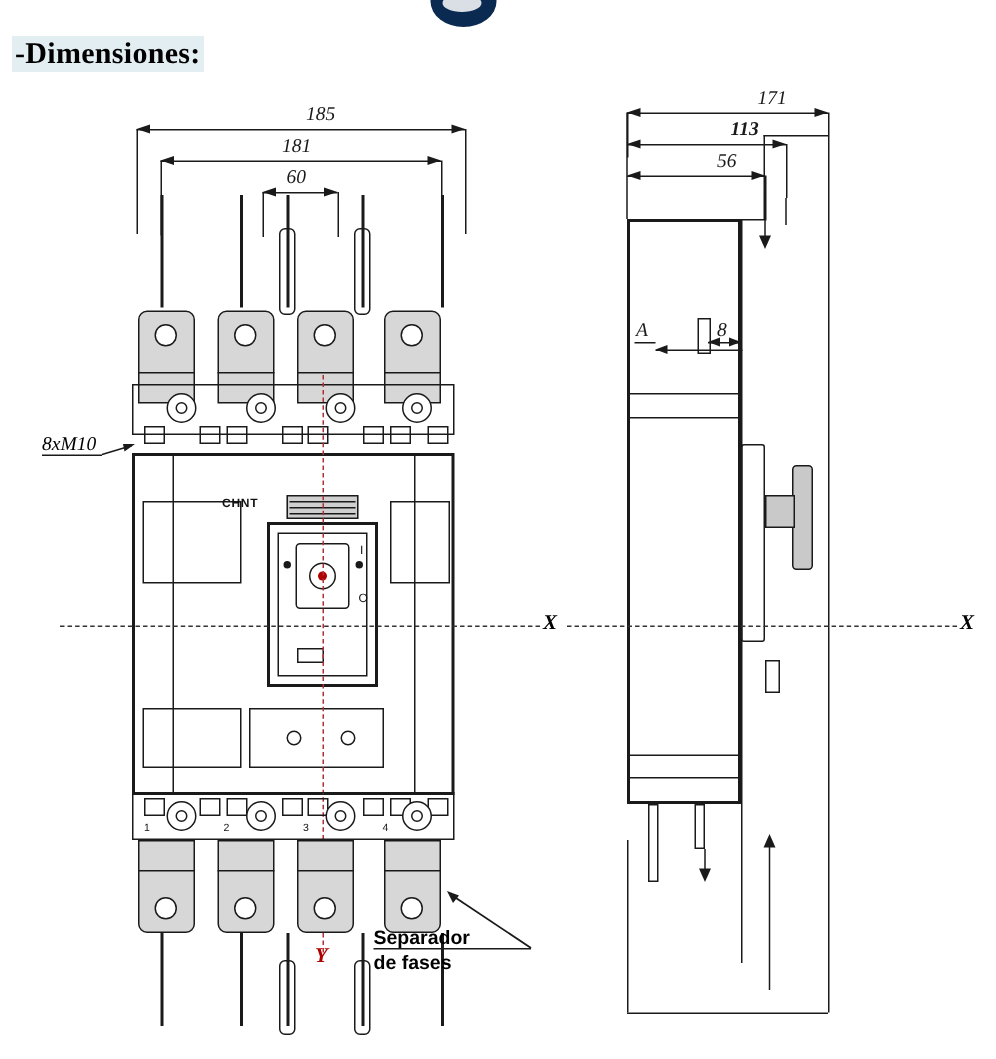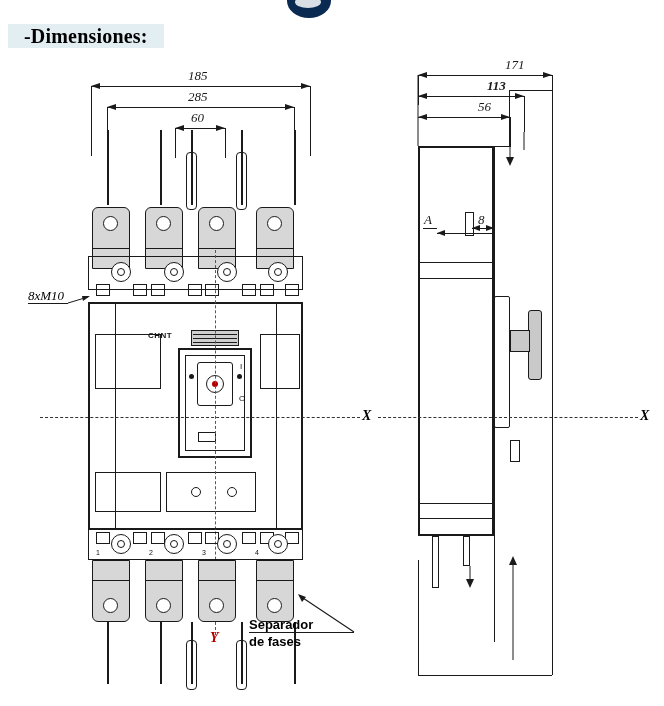--- a/index.html
+++ b/index.html
@@ -23,21 +23,21 @@
   
   .heading {
     position: absolute;
     left: 8px;
     top: 24px;
     font-family: "Liberation Serif", serif;
     font-weight: bold;
     font-size: 20px;
     letter-spacing: 0.2px;
     background: #e3eef3;
-    padding: 1px 16px;
+    padding: 1px 2px;
     line-height: 1.1;
   }
   
   .logo-blob {
     position: absolute;
     left: 287px;
     top: -16px;
     width: 44px;
     height: 34px;
     background: #0b2a52;
@@ -157,26 +157,26 @@
 <body>
 
 <div id="page">
 
   <div class="logo-blob"></div>
 
   <div class="heading">-Dimensiones:</div>
 
   <div>
 
-    <div class="dimtext" style="left:188px; top:68px;">185</div>
+    <div class="dimtext" style="left:204px; top:68px;">185</div>
     <div class="ln h" style="left:91px; top:86px; width:219px;"></div>
     <div class="ln v" style="left:91px; top:86px; height:70px;"></div>
     <div class="ln v" style="left:310px; top:86px; height:70px;"></div>
 
-    <div class="dimtext" style="left:188px; top:89px;">285</div>
+    <div class="dimtext" style="left:188px; top:89px;">181</div>
     <div class="ln h" style="left:107px; top:107px; width:187px;"></div>
     <div class="ln v" style="left:107px; top:107px; height:50px;"></div>
     <div class="ln v" style="left:294px; top:107px; height:50px;"></div>
 
     <div class="dimtext" style="left:191px; top:110px;">60</div>
     <div class="ln h" style="left:175px; top:128px; width:50px;"></div>
     <div class="ln v" style="left:175px; top:128px; height:30px;"></div>
     <div class="ln v" style="left:225px; top:128px; height:30px;"></div>
 
     <div class="ln v" style="left:107px; top:130px; height:75px; width:2px;"></div>

